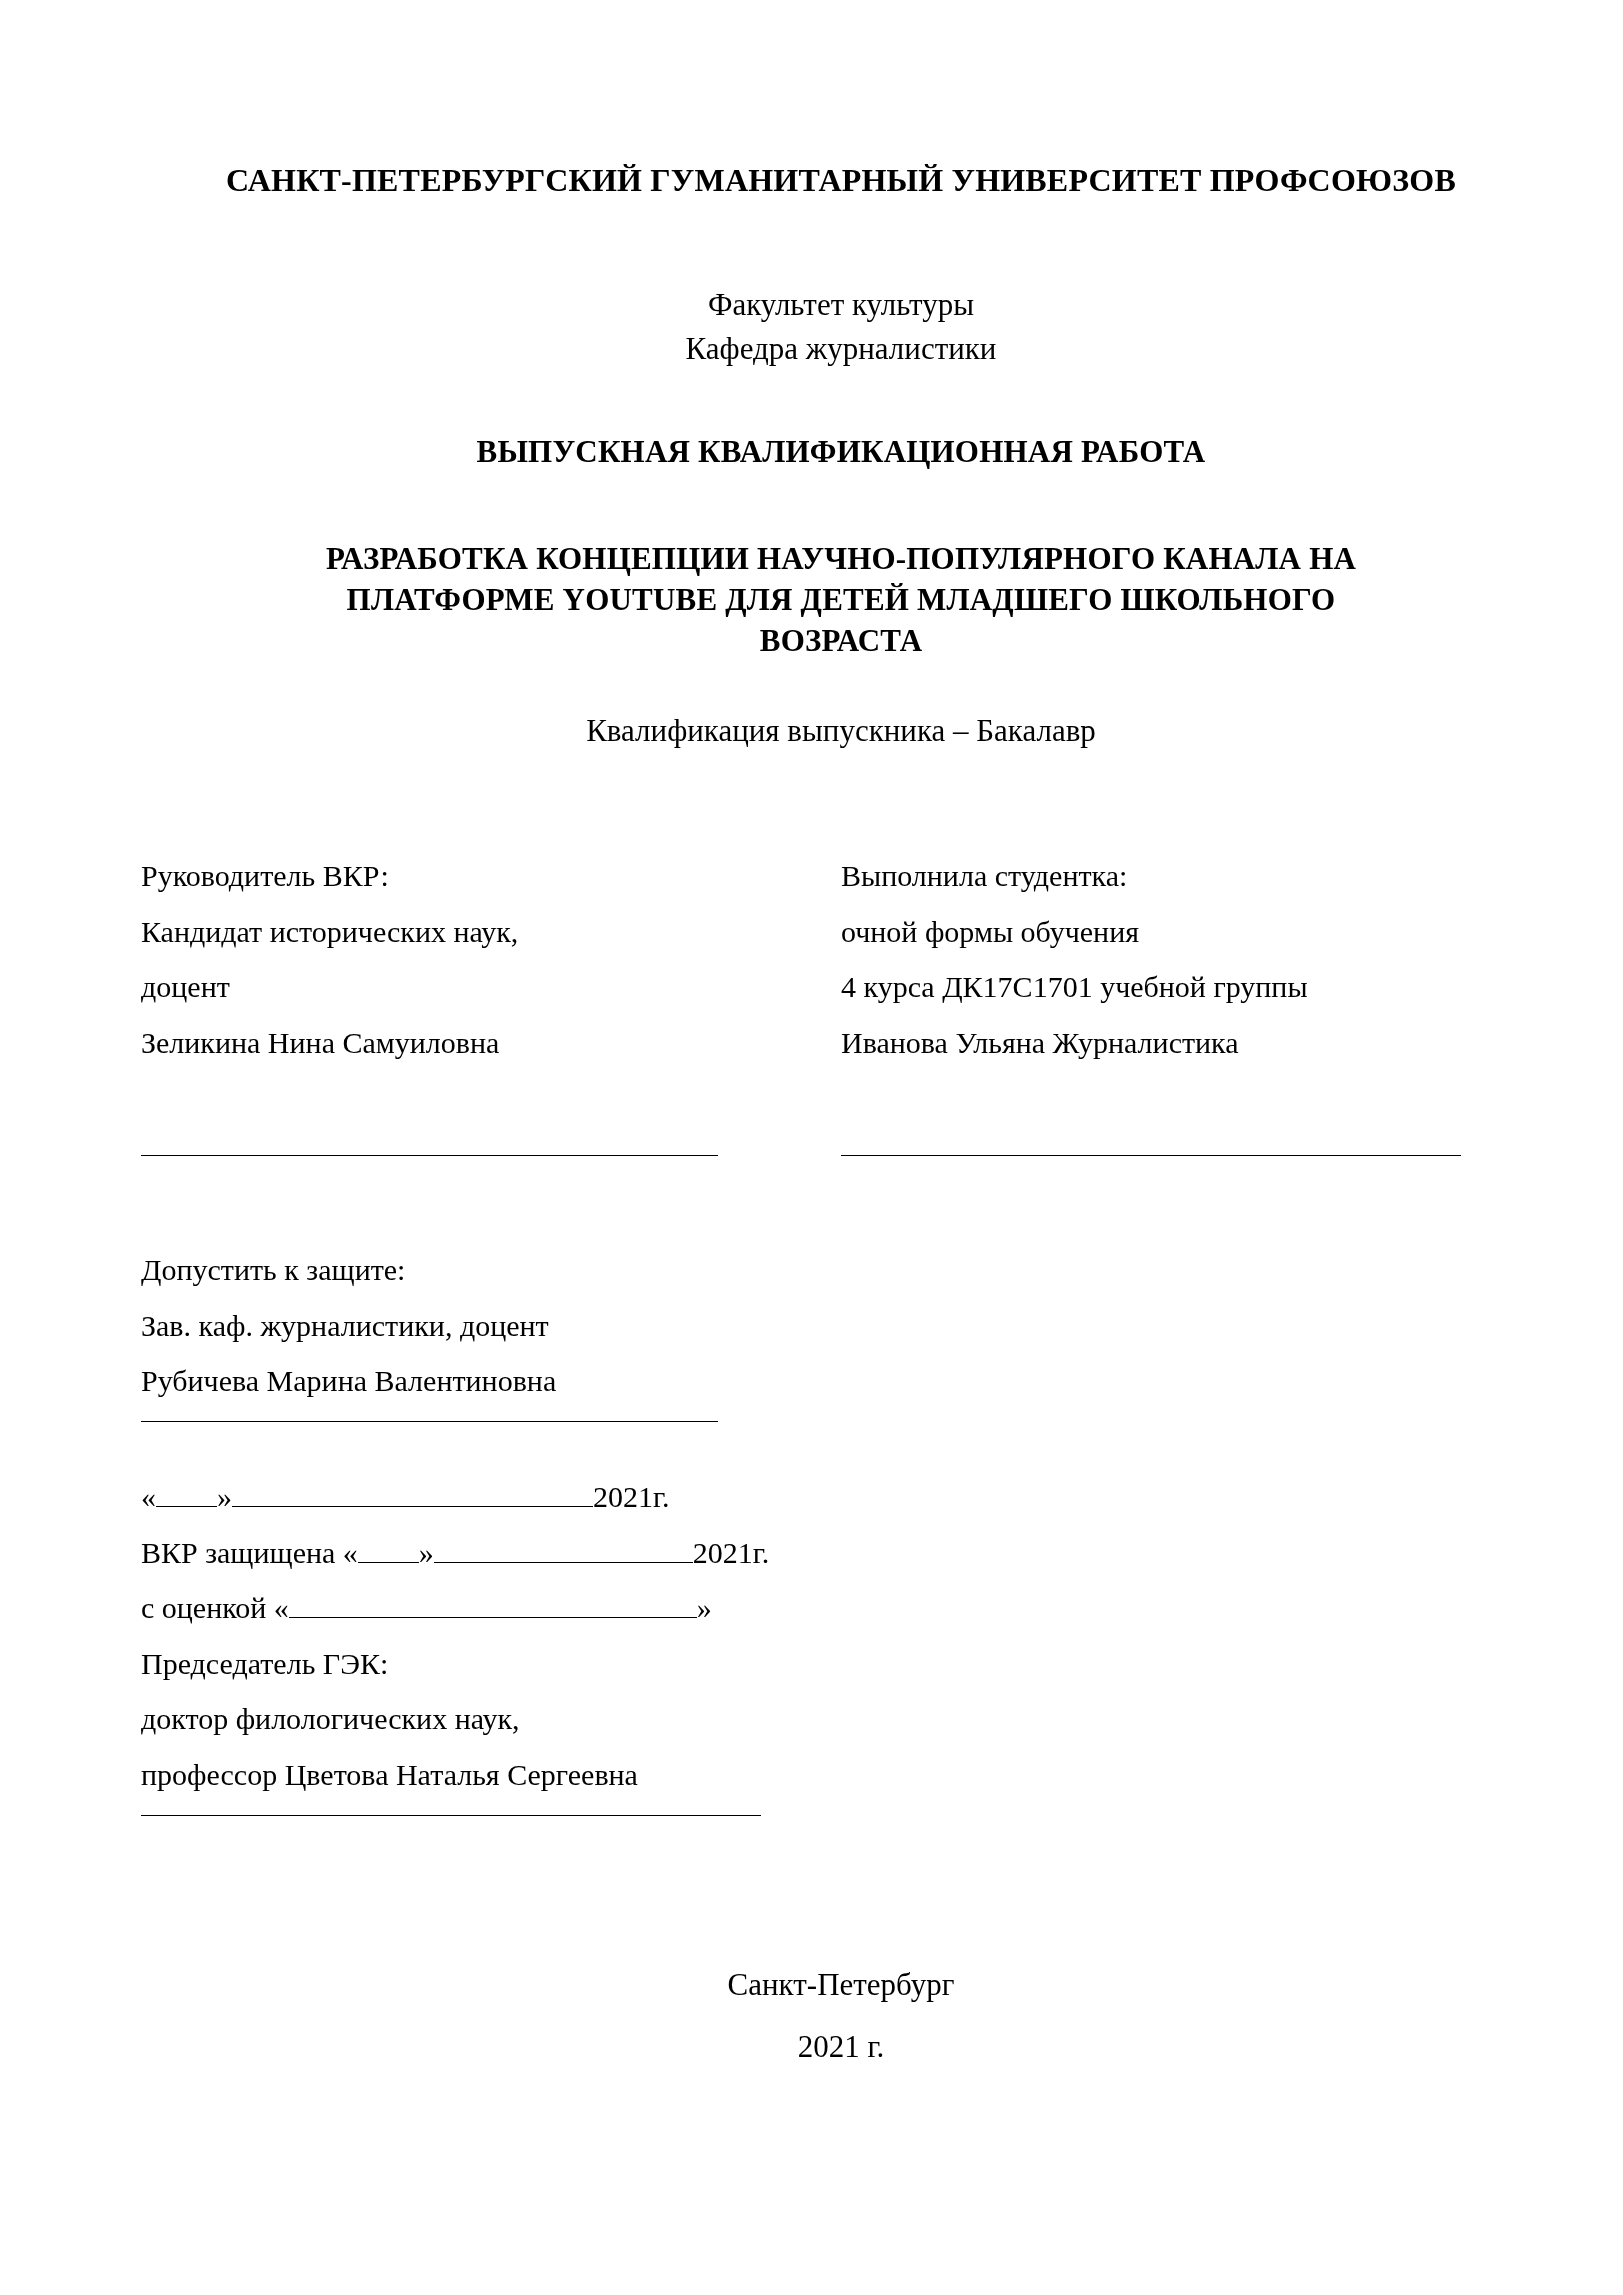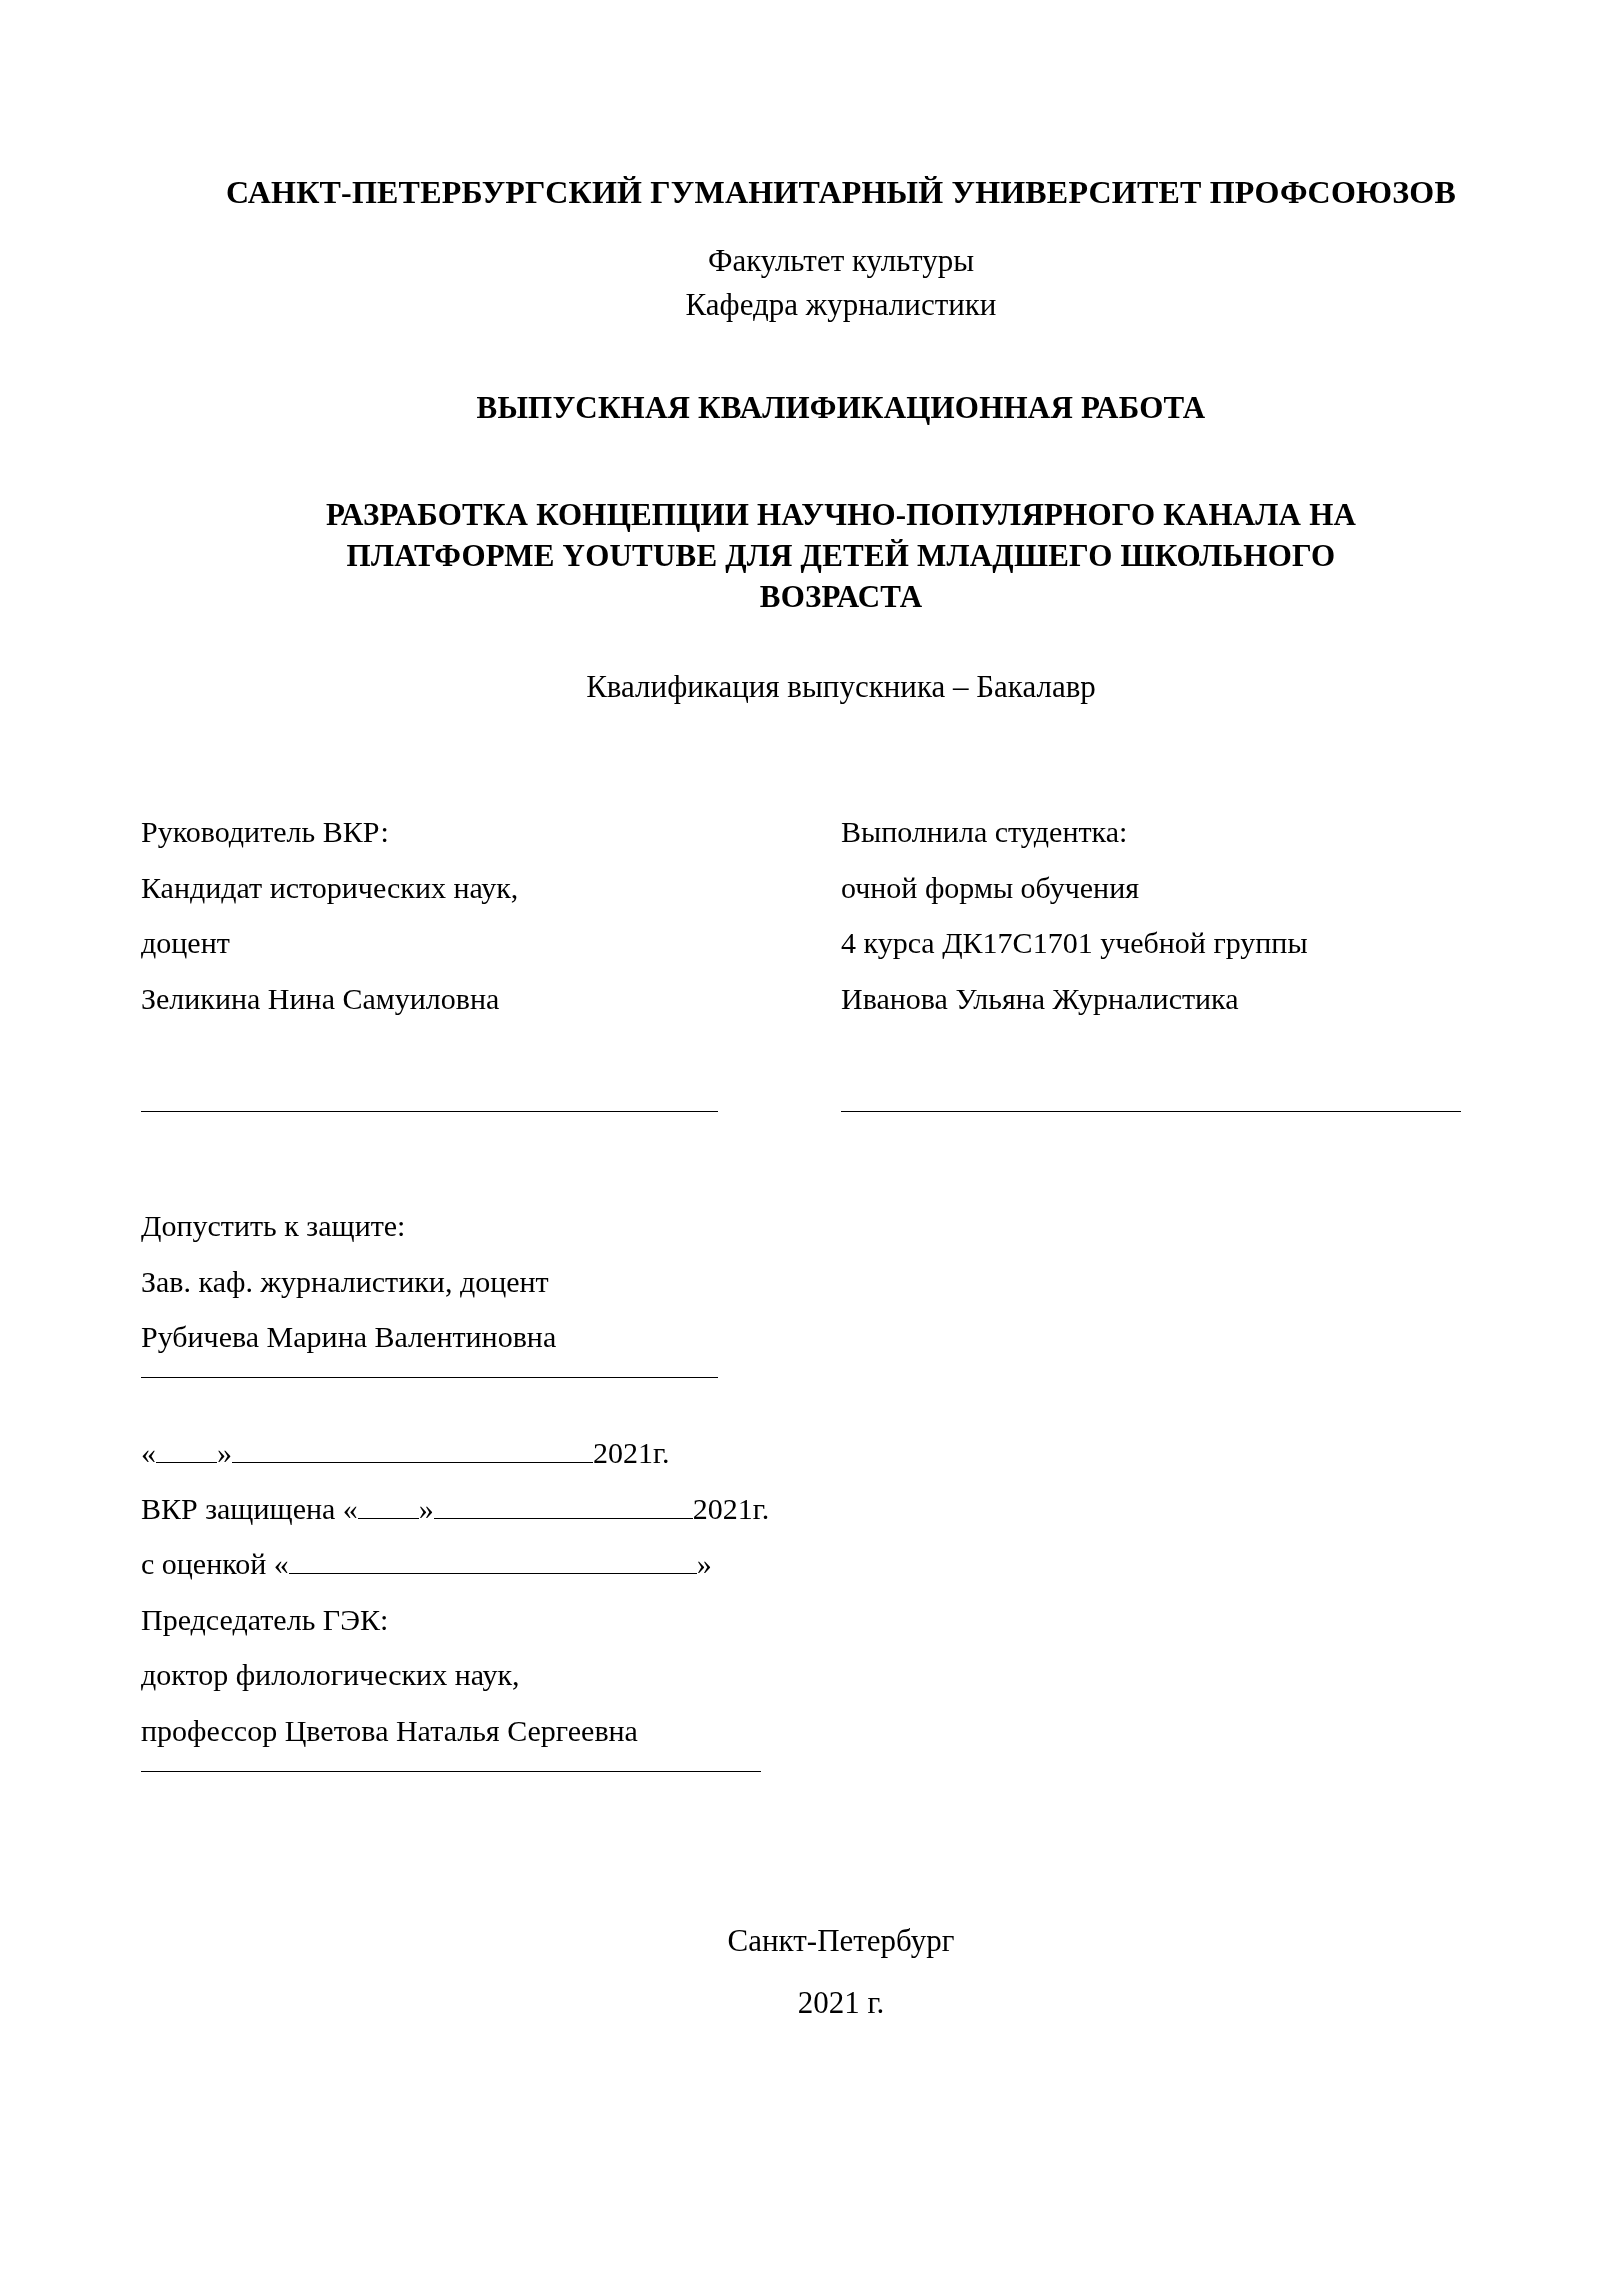--- a/index.html
+++ b/index.html
@@ -10,41 +10,41 @@
   body {
     width: 1623px;
     height: 2295px;
     font-family: "Liberation Serif", "DejaVu Serif", serif;
     color: #000000;
     position: relative;
     overflow: hidden;
   }
   .page {
     position: absolute;
-    left: 0; top: 12px;
+    left: 0; top: 0;
     width: 1623px;
     height: 1748px;
     box-sizing: border-box;
     padding: 141px 82px 94px 141px;
   }
 
   
   .univ-title {
     text-align: center;
     font-weight: bold;
     font-size: 32px;
     line-height: 1.30;
     letter-spacing: 0.2px;
     margin: 19px 43px 0 43px;
   }
   .faculty-block {
     text-align: center;
     font-size: 31px;
     line-height: 1.42;
-    margin-top: 25px;
+    margin-top: 81px;
   }
   .work-type {
     text-align: center;
     font-weight: bold;
     font-size: 31px;
     margin-top: 63px;
     letter-spacing: 0.2px;
   }
   .work-theme {
     text-align: center;

